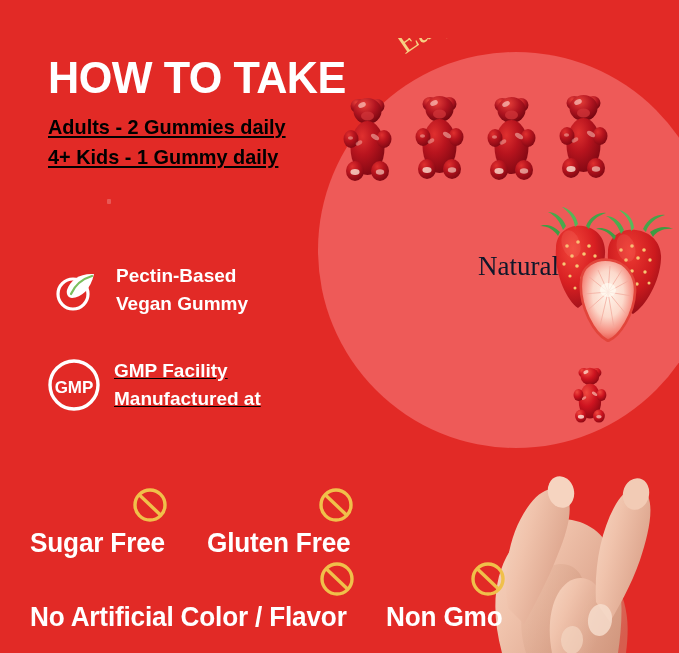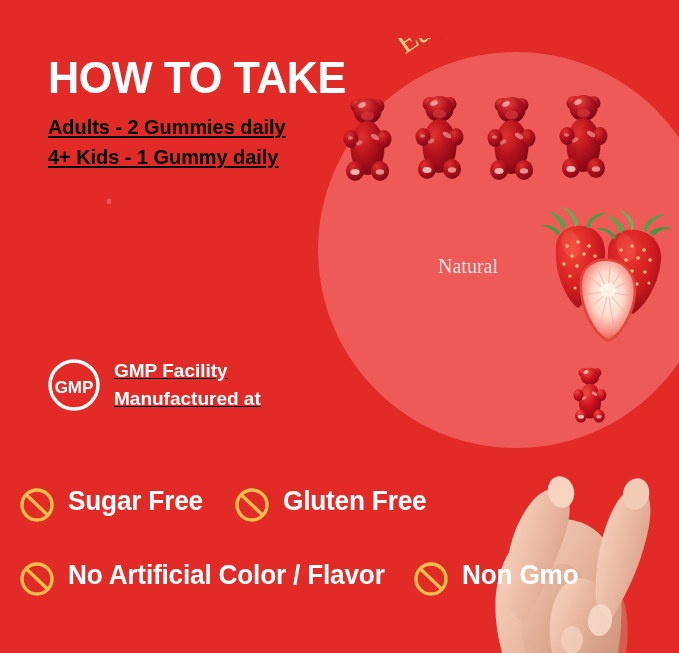--- a/index.html
+++ b/index.html
@@ -95,22 +95,23 @@
   .badge-row {
     position: absolute;
     display: flex;
     align-items: center;
   }
   .row-a { left: 18px; top: 486px; }
   .row-b { left: 18px; top: 560px; }
 
   .badge {
     display: flex;
-    align-items: flex-start;
+    align-items: flex-end;
     margin-right: 18px;
+    flex-direction: column;
   }
   .badge-label {
     margin-left: 12px;
     color: #FFFFFF;
     font-size: 27px;
     font-weight: 700;
     white-space: nowrap;
     letter-spacing: -0.2px;
     transform: scaleX(0.97);
     transform-origin: left center;
@@ -130,25 +131,25 @@
     font-size: 31px;
     fill: #F6D083;
   }
 
   
   .flavor-text {
     position: absolute;
     left: 377px;
     top: 249px;
     width: 182px;
-    text-align: center;
+    text-align: right;
     font-family: "Liberation Serif", serif;
-    font-size: 20px;
+    font-size: 27px;
     line-height: 35px;
-    color: #e5e5e5;
+    color: #0f172a;
   }
 
   
   .bears-row {
     position: absolute;
     left: 341px;
     top: 88px;
     width: 290px;
     height: 96px;
   }
@@ -385,20 +386,33 @@
   </div>
 
   <div class="how-title">HOW TO TAKE</div>
 
   <div class="dose-block">
     <div class="dose-line">Adults - 2 Gummies daily</div>
     <div class="dose-line">4+ Kids  -  1 Gummy daily</div>
   </div>
   <div class="speck"></div>
 
+  <div class="feature feature-1">
+    <div class="feat-icon">
+      <svg width="52" height="52" viewBox="0 0 52 52">
+        <circle cx="23" cy="30" r="15" fill="none" stroke="#FFFFFF" stroke-width="3.2"></circle>
+        <path d="M44 10 C30 9 20 16 17 26 C16 30 18 34 22 34 C31 34 41 25 44 10 Z" fill="#FFFFFF"></path>
+        <path d="M42 12 C32 15 25 21 21 30" fill="none" stroke="#7BBF5E" stroke-width="2.2" stroke-linecap="round"></path>
+      </svg>
+    </div>
+    <div class="feat-text">
+      <div>Pectin-Based</div>
+      <div>Vegan Gummy</div>
+    </div>
+  </div>
 
   <div class="feature feature-2">
     <div class="feat-icon">
       <svg width="58" height="58" viewBox="0 0 58 58">
         <circle cx="29" cy="29" r="24" fill="none" stroke="#FFFFFF" stroke-width="3.4"></circle>
         <text x="29" y="37" text-anchor="middle" font-family="Liberation Sans, sans-serif" font-size="17" font-weight="700" fill="#FFFFFF">GMP</text>
       </svg>
     </div>
     <div class="feat-text">
       <div>GMP Facility</div>

